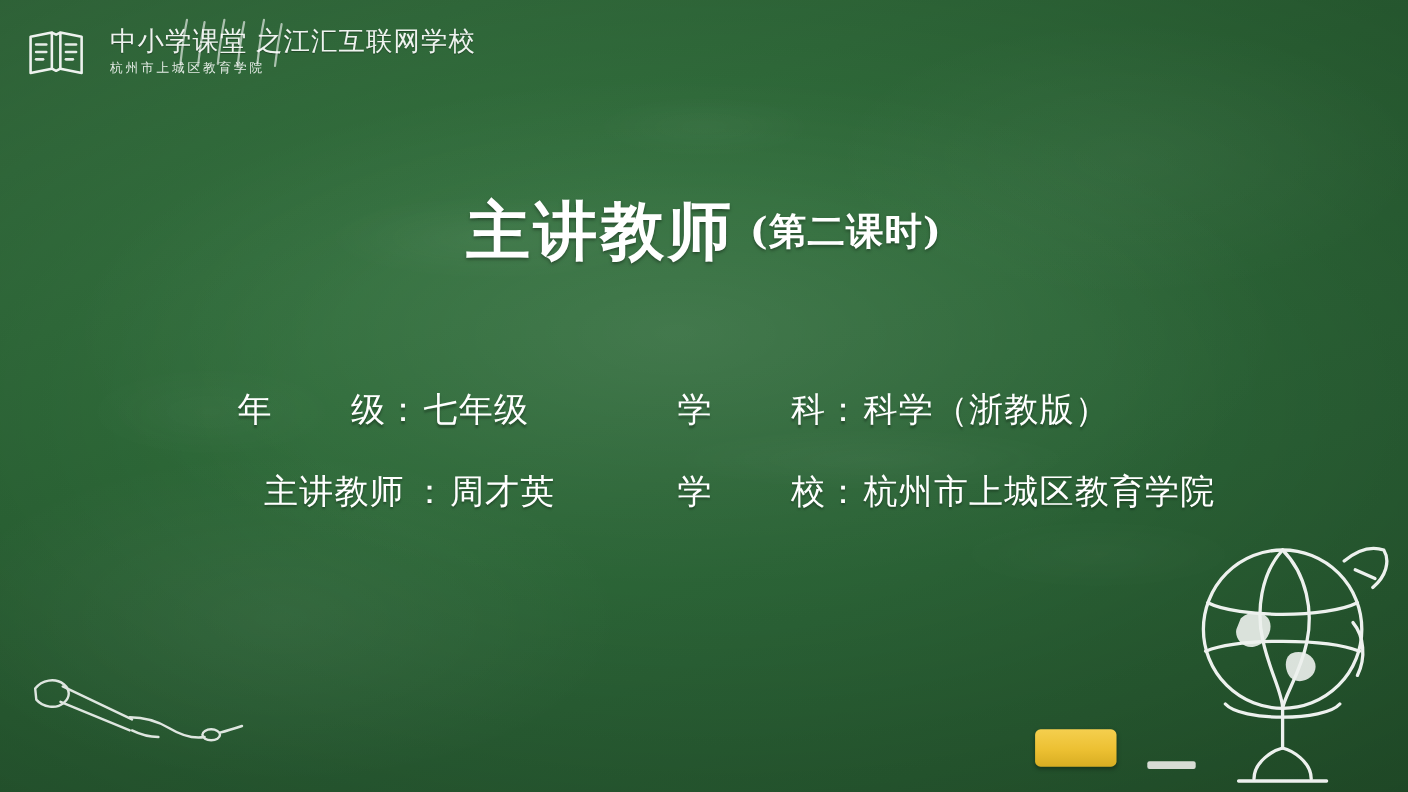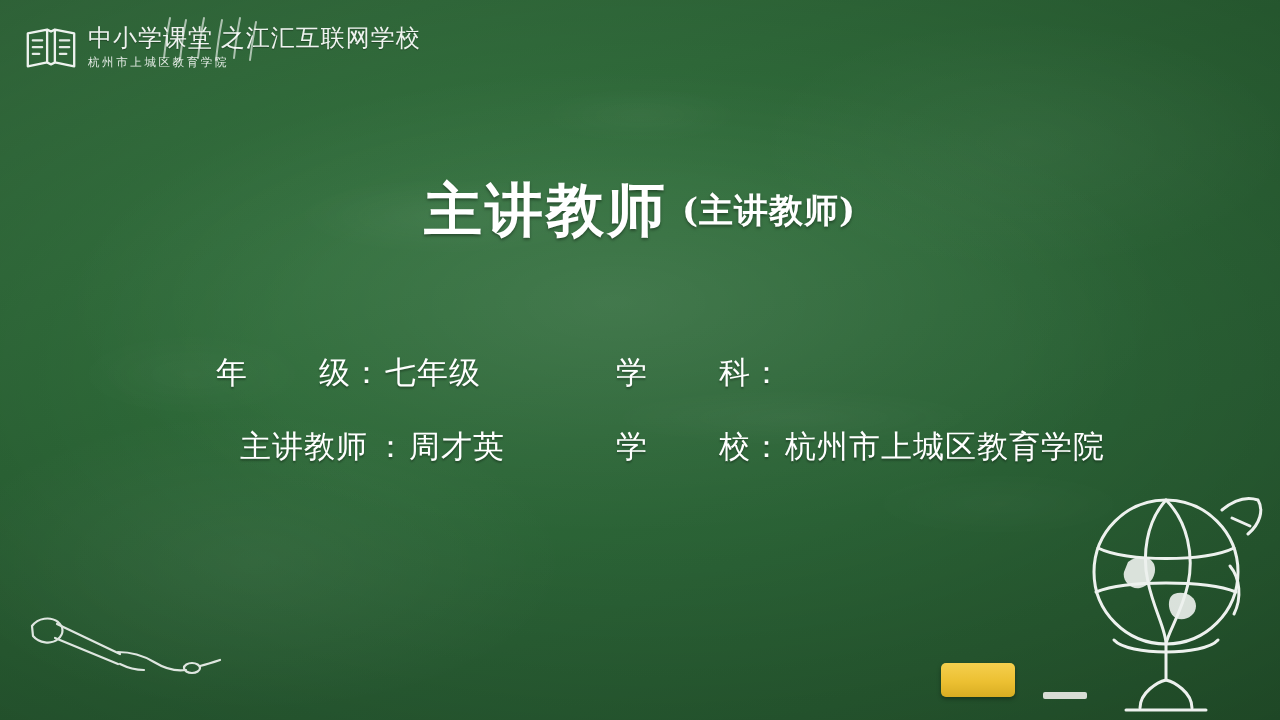--- a/index.html
+++ b/index.html
@@ -47,21 +47,21 @@
     pointer-events: none;
   }
 
   
   .logo {
     position: absolute;
     left: 22px;
     top: 18px;
     display: flex;
     align-items: center;
-    gap: 8px;
+    gap: 20px;
     color: #ffffff;
     opacity: .92;
   }
   .logo-mark {
     width: 58px;
     height: 58px;
     flex: none;
   }
   .logo-text {
     display: flex;
@@ -240,40 +240,41 @@
       <path d="M14 50 C16 32 18 20 20 10"></path>
       <path d="M30 52 C32 34 34 22 36 12"></path>
       <path d="M48 50 C50 32 52 20 54 10"></path>
       <path d="M66 52 C68 34 70 22 72 12"></path>
       <path d="M84 50 C86 32 88 20 90 10"></path>
       <path d="M100 52 C102 34 104 24 106 14"></path>
     </g>
   </svg>
 
   <div class="title-wrap">
-    <span class="title-main">主讲教师</span><span class="title-sub">(主讲教师)</span>
+    <span class="title-main">主讲教师</span><span class="title-sub">(第二课时)</span>
   </div>
 
   <div class="info">
 
     <div class="info-row">
       <div class="info-cell left">
         <span class="lbl spread2">
           <span>年</span>
             <span>级</span>
         </span>
         <span>：</span>
         <span class="val">七年级</span>
       </div>
       <div class="info-cell">
         <span class="lbl spread2">
           <span>学</span>
             <span>科</span>
         </span>
         <span>：</span>
+        <span class="val">科学（浙教版）</span>
       </div>
     </div>
 
     <div class="info-row">
       <div class="info-cell left">
         <span class="lbl tight">主讲教师</span>
         <span>：</span>
         <span class="val">周才英</span>
       </div>
       <div class="info-cell">

